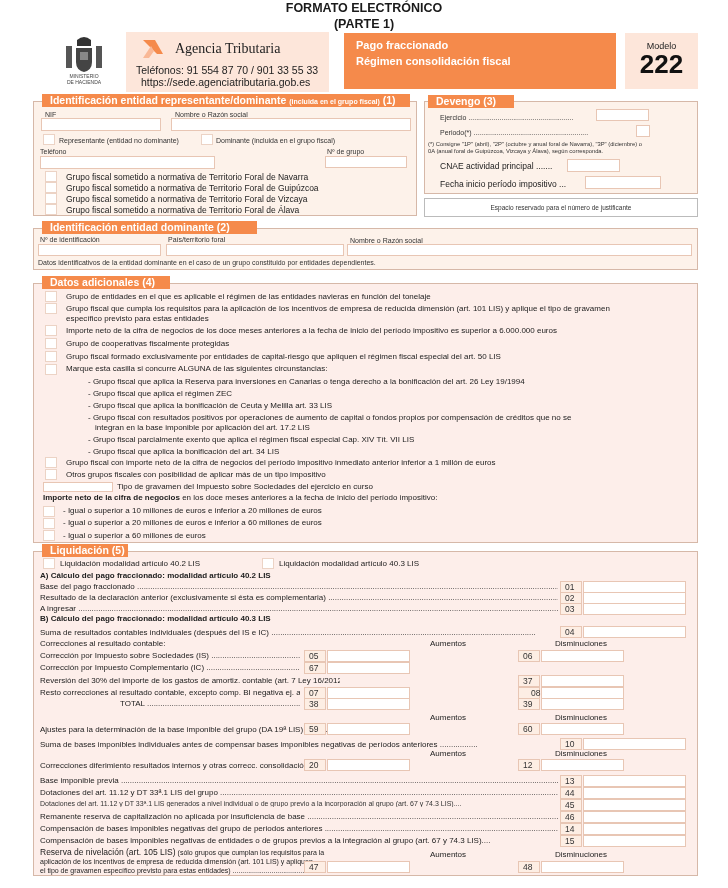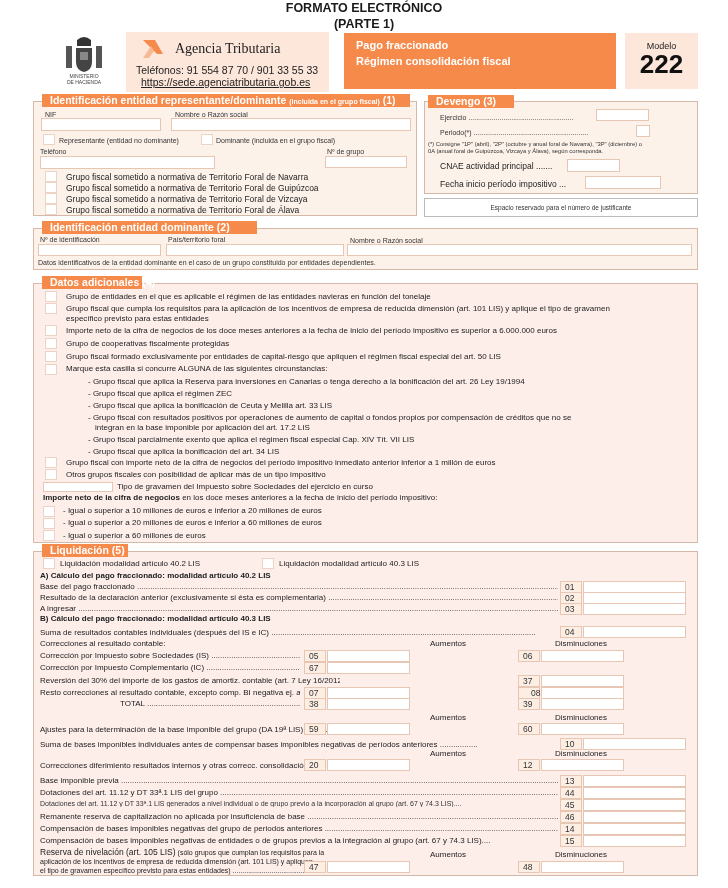--- a/index.html
+++ b/index.html
@@ -2,21 +2,21 @@
 <html><head>
 <meta charset="utf-8">
 <style>
   * { box-sizing: border-box; margin: 0; padding: 0; }
   body { width: 728px; height: 888px; background: #ffffff; font-family: "Liberation Sans", sans-serif; color: #222; position: relative; overflow: hidden; }
   .abs { position: absolute; }
   .title { left: 0; width: 728px; text-align: center; font-weight: bold; font-size: 12.5px; color: #1a1a1a; }
   .logo-box { left: 126px; top: 32px; width: 203px; height: 60px; background: #fde6da; }
   .at-name { left: 175px; top: 41px; font-family: "Liberation Serif", serif; font-size: 14px; color: #222; }
   .at-tel { left: 136px; top: 64px; font-size: 10.5px; color: #222; }
-  .at-url { left: 141px; top: 76px; font-size: 10.5px; color: #222; text-decoration: underline; }
+  .at-url { left: 141px; top: 76px; font-size: 10.5px; color: #222; }
   .orange-box { left: 344px; top: 33px; width: 272px; height: 56px; background: #f58a4b; color: #fff; font-weight: bold; font-size: 11px; padding: 4px 0 0 12px; line-height: 16px; }
   .modelo-box { left: 625px; top: 33px; width: 73px; height: 56px; background: #fde6da; text-align: center; }
   .modelo-lbl { font-size: 9px; margin-top: 8px; color: #222; }
   .modelo-num { font-size: 26px; font-weight: bold; color: #111; line-height: 26px; }
   .section { border: 1px solid #d6b8a8; background: #fdf2ea; }
   .section.pink { background: #fdeeea; }
   .sec-head { background: #f58a4b; color: #fff; font-weight: bold; font-size: 10.5px; padding: 0 8px; height: 13px; line-height: 13px; white-space: nowrap; }
   .sec-head small { font-size: 7px; }
   .lbl { font-size: 7px; color: #333; white-space: nowrap; }
   .txt { font-size: 8.5px; color: #222; white-space: nowrap; }
@@ -117,21 +117,21 @@
 <div class="abs sec-head" style="left:42px;top:221px;width:215px;">Identificación entidad dominante (2)</div>
 <div class="abs lbl" style="left:40px;top:236px;">Nº de identificación</div>
 <div class="abs lbl" style="left:168px;top:236px;">País/territorio foral</div>
 <div class="abs lbl" style="left:350px;top:237px;">Nombre o Razón social</div>
 <div class="abs inp" style="left:38px;top:244px;width:123px;height:12px;"></div>
 <div class="abs inp" style="left:166px;top:244px;width:178px;height:12px;"></div>
 <div class="abs inp" style="left:347px;top:244px;width:345px;height:12px;"></div>
 <div class="abs lbl" style="left:38px;top:259px;">Datos identificativos de la entidad dominante en el caso de un grupo constituido por entidades dependientes.</div>
 
 <div class="abs section pink" style="left:33px;top:283px;width:665px;height:260px;"></div>
-<div class="abs sec-head" style="left:42px;top:276px;width:100px;">Datos adicionales (4)</div>
+<div class="abs sec-head" style="left:42px;top:276px;width:128px;">Datos adicionales (4)</div>
 
 <div class="abs cb" style="left:45px;top:291px;"></div>
 <div class="abs txt8" style="left:66px;top:292px;">Grupo de entidades en el que es aplicable el régimen de las entidades navieras en función del tonelaje</div>
 <div class="abs cb" style="left:45px;top:303px;"></div>
 <div class="abs txt8" style="left:66px;top:304px;">Grupo fiscal que cumpla los requisitos para la aplicación de los incentivos de empresa de reducida dimensión (art. 101 LIS) y aplique el tipo de gravamen</div>
 <div class="abs txt8" style="left:66px;top:314px;">específico previsto para estas entidades</div>
 <div class="abs cb" style="left:45px;top:325px;"></div>
 <div class="abs txt8" style="left:66px;top:326px;">Importe neto de la cifra de negocios de los doce meses anteriores a la fecha de inicio del período impositivo es superior a 6.000.000 euros</div>
 <div class="abs cb" style="left:45px;top:338px;"></div>
 <div class="abs txt8" style="left:66px;top:339px;">Grupo de cooperativas fiscalmente protegidas</div>

